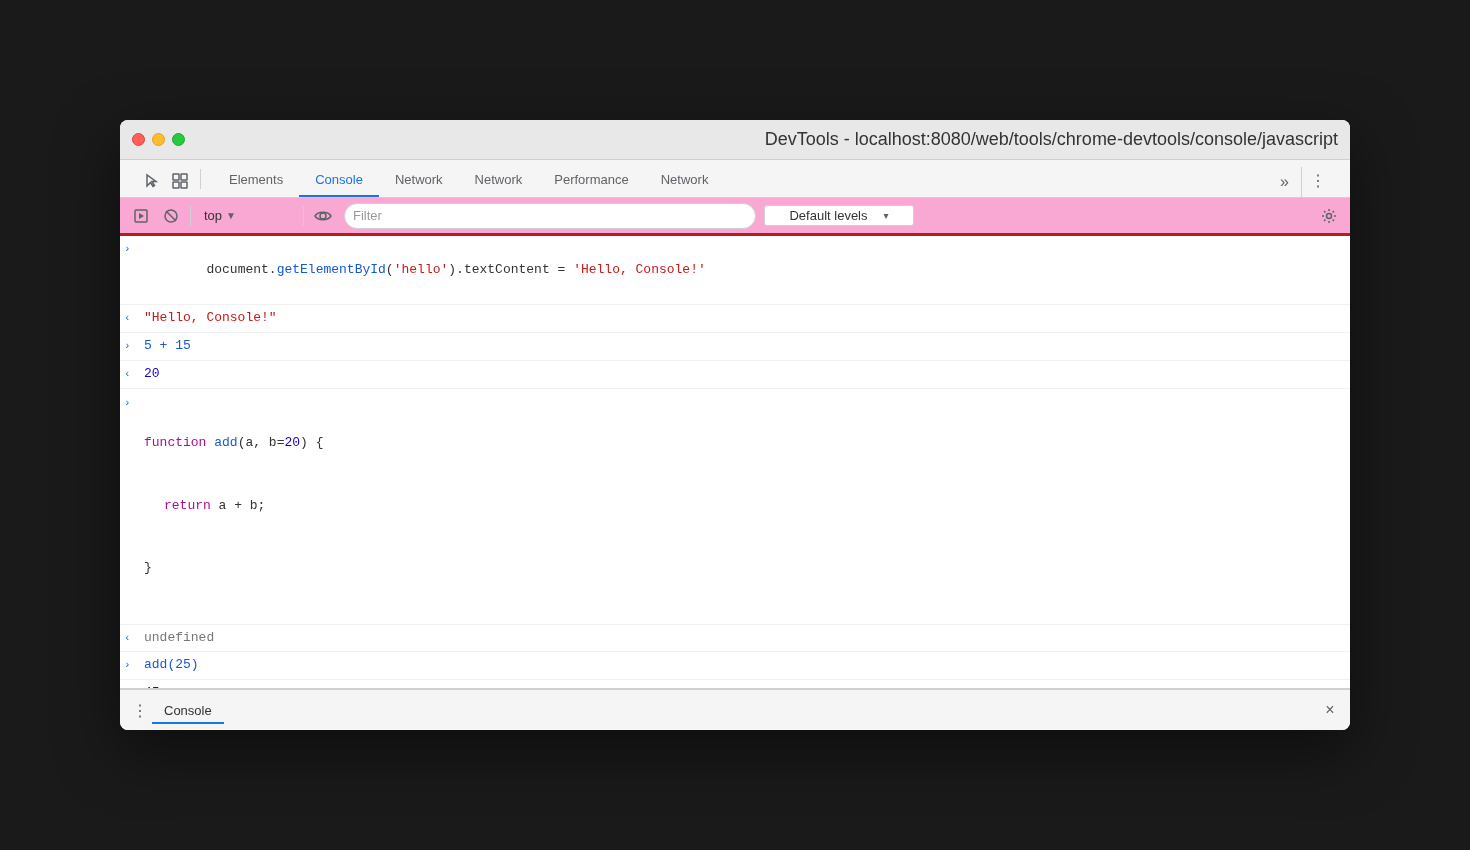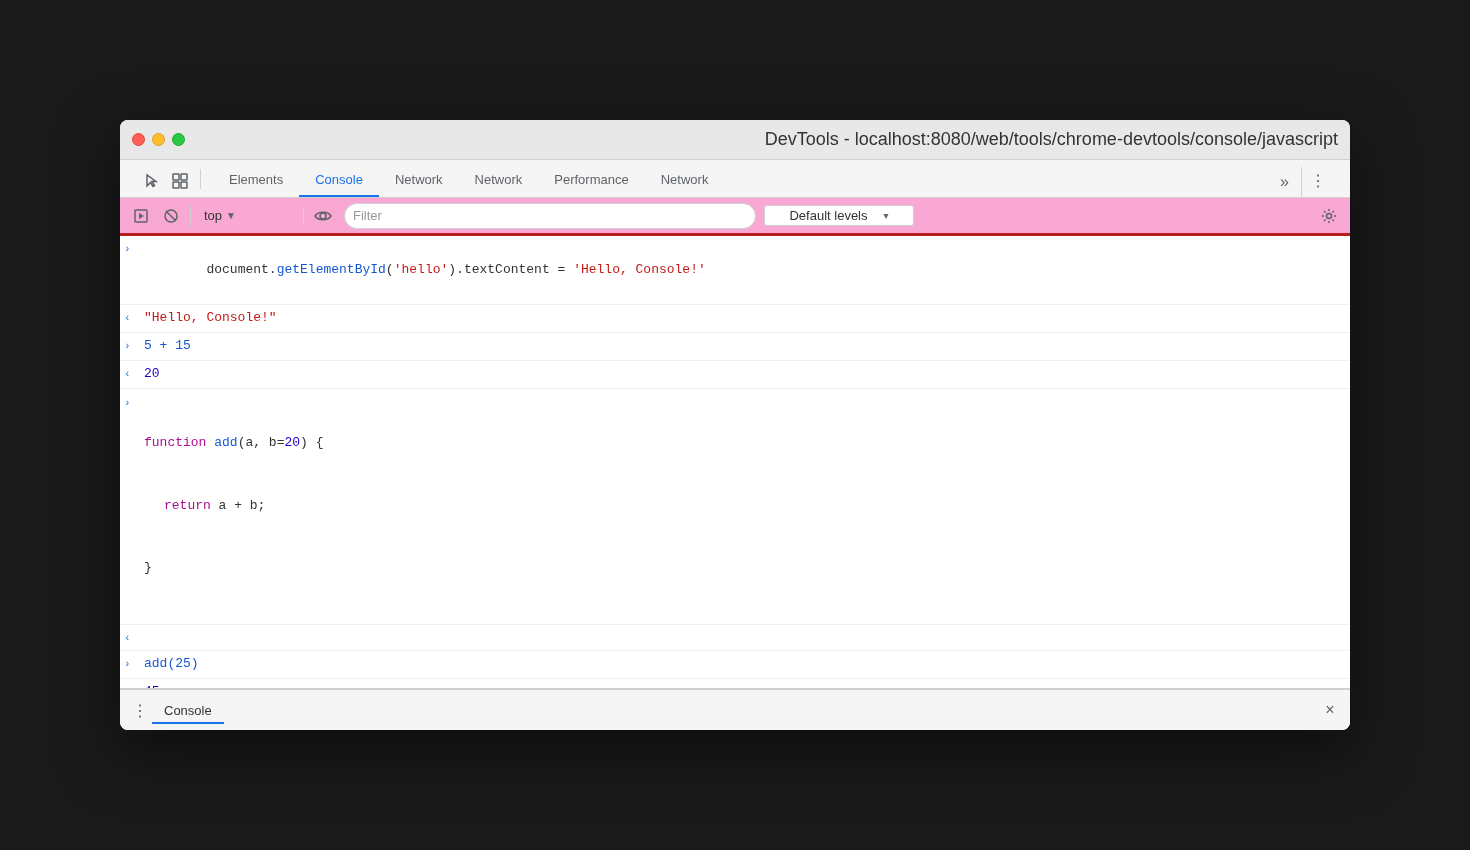--- a/index.html
+++ b/index.html
@@ -494,20 +494,21 @@
       <span class="entry-arrow arrow-right" style="margin-top:1px;">›</span>
       <div class="entry-content">
         <div><span class="c-purple">function</span><span class="c-black"> </span><span class="c-blue">add</span><span class="c-black">(a, </span><span class="c-black">b</span><span class="c-black">=</span><span class="c-dark-blue">20</span><span class="c-black">) {</span></div>
         <div style="padding-left:20px;"><span class="c-purple">return</span><span class="c-black"> a + b;</span></div>
         <div><span class="c-black">}</span></div>
       </div>
     </div>
 
     <div class="console-entry">
       <span class="entry-arrow arrow-left">‹</span>
+      <span class="entry-content c-undefined">undefined</span>
     </div>
 
     <div class="console-entry">
       <span class="entry-arrow arrow-right">›</span>
       <span class="entry-content c-blue">add(25)</span>
     </div>
 
     <div class="console-entry">
       <span class="entry-arrow arrow-left">‹</span>
       <span class="entry-content c-dark-blue">45</span>

